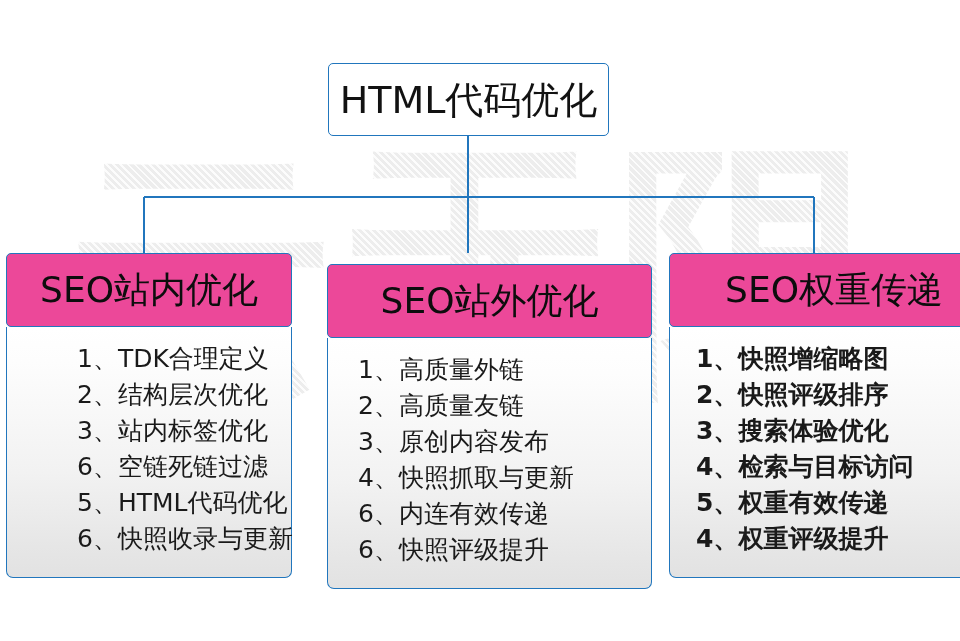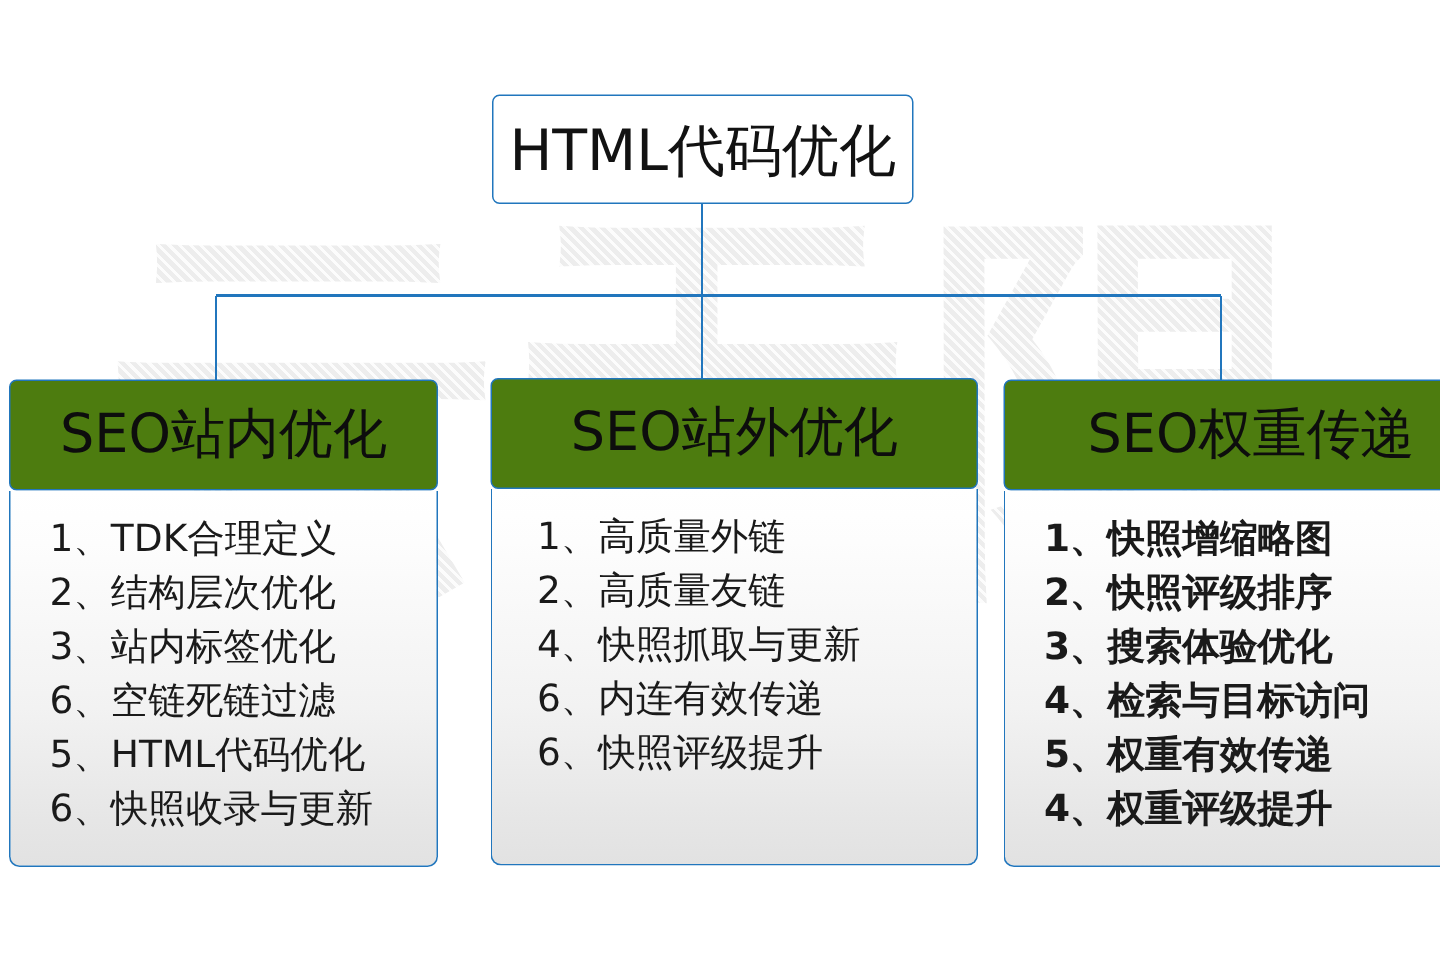--- a/index.html
+++ b/index.html
@@ -93,21 +93,21 @@
   }
 
   .column {
     position: absolute;
     z-index: 2;
   }
   .col-header {
     box-sizing: border-box;
     border: 1.4px solid #2176bd;
     border-radius: 5px;
-    background: #4d7c0f;
+    background: #ec4899;
     height: 74px;
     display: flex;
     align-items: center;
     justify-content: center;
   }
   .col-title {
     font-size: 36px;
     color: #0d0d0d;
     line-height: 1;
     white-space: nowrap;
@@ -129,24 +129,24 @@
     font-size: 25px;
     color: #1a1a1a;
     line-height: 36px;
     white-space: nowrap;
     display: flex;
     align-items: baseline;
   }
 
   
   #col-0 { left: 6px;   top: 253px; width: 286px; }
-  #col-0 .col-body { height: 251px; }
+  #col-0 .col-body { height: 251px; padding-left: 44px; }
   #col-0 .item { padding-left: 26px; }
 
-  #col-1 { left: 327px; top: 252px; width: 325px; }
+  #col-1 { left: 327px; top: 264px; width: 325px; }
   #col-1 .col-body { height: 251px; }
   #col-1 .item { padding-left: 30px; }
 
   #col-2 { left: 669px; top: 253px; width: 330px; text-align: center; }
   #col-2 .col-body { height: 251px; }
   #col-2 .item { padding-left: 26px; font-weight: bold; }
 </style>
 </head>
 <body>
 
@@ -188,20 +188,21 @@
   </div>
 
   <div class="column" id="col-1">
     <div class="col-header">
       <div class="col-title">SEO站外优化</div>
     </div>
     <div class="col-body">
       <ul class="item-list">
         <li class="item">1、高质量外链</li>
         <li class="item">2、高质量友链</li>
+        <li class="item">3、原创内容发布</li>
         <li class="item">4、快照抓取与更新</li>
         <li class="item">6、内连有效传递</li>
         <li class="item">6、快照评级提升</li>
       </ul>
     </div>
   </div>
 
   <div class="column" id="col-2">
     <div class="col-header">
       <div class="col-title">SEO权重传递</div>

